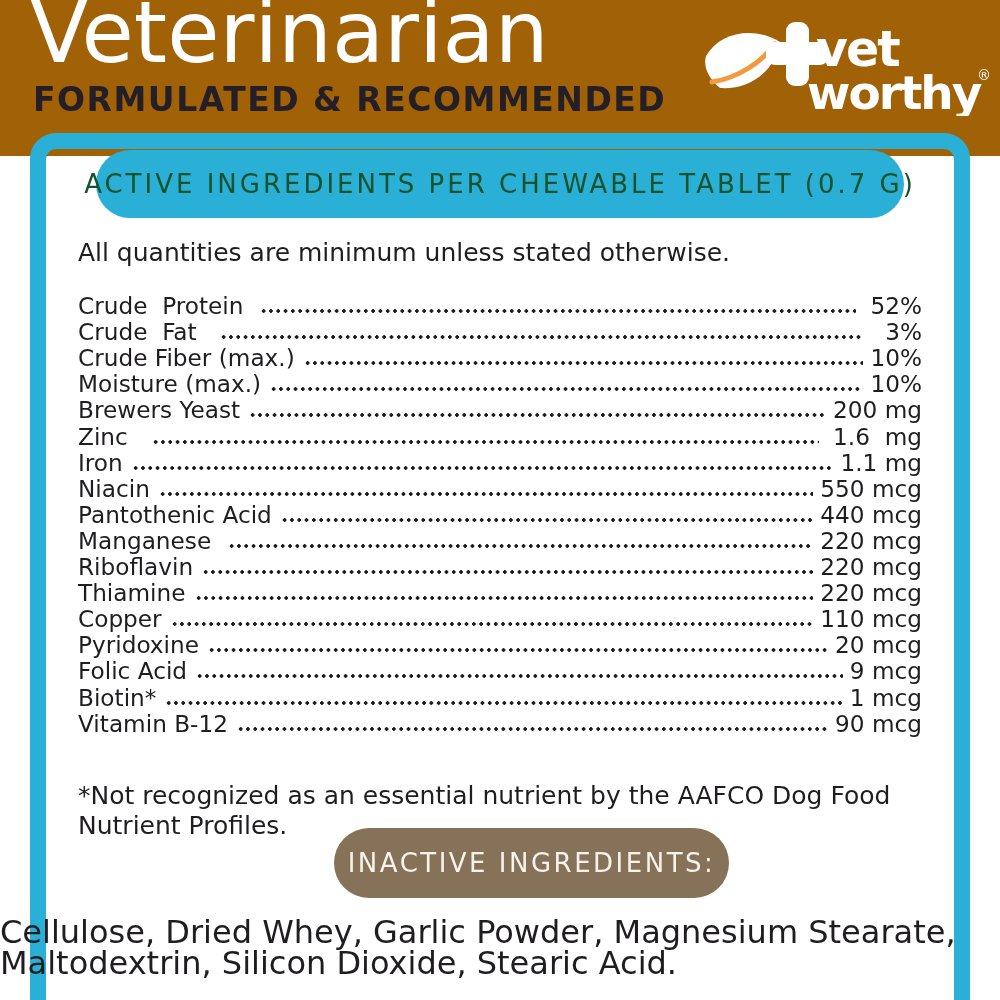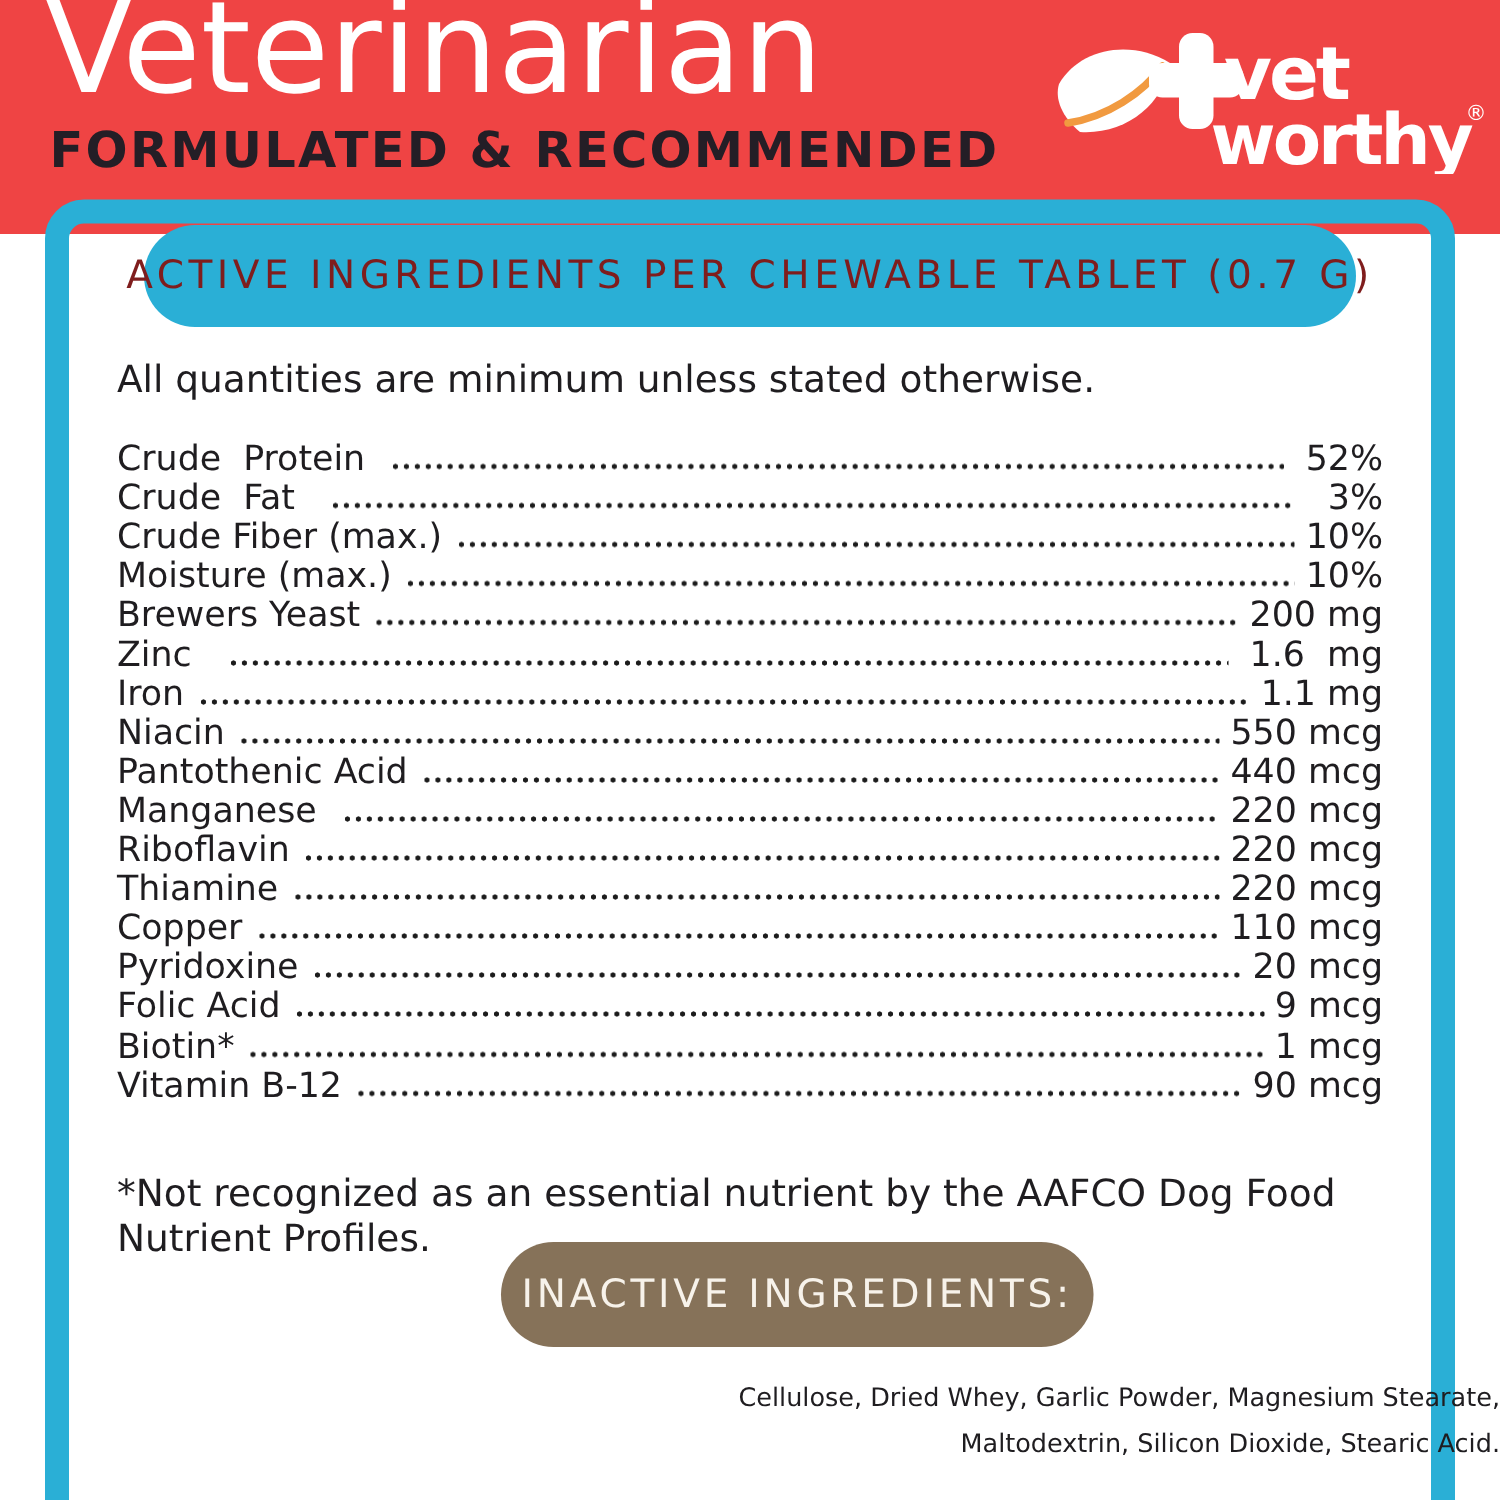--- a/index.html
+++ b/index.html
@@ -7,21 +7,21 @@
     position:relative;
     width:1000px;height:1000px;
     background:#ffffff;
     overflow:hidden;
     font-family:"DejaVu Sans","Liberation Sans",sans-serif;
     color:#1f1d20;
   }
   
   .header{
     position:absolute;left:0;top:0;width:1000px;height:156px;
-    background:#ef4444;
+    background:#a16207;
   }
   .header-title{
     position:absolute;left:30px;top:-12px;
     font-size:85px;line-height:1.05;
     color:#ffffff;letter-spacing:0px;font-weight:500;
     white-space:nowrap;
   }
   .header-subtitle{
     position:absolute;left:33px;top:80px;
     font-size:33px;font-weight:700;letter-spacing:1.5px;
@@ -35,21 +35,21 @@
     box-sizing:border-box;
     border:16px solid #2AAFD6;
     border-radius:26px;
     pointer-events:none;
   }
   
   .active-pill{
     position:absolute;left:96px;top:150px;width:808px;height:68px;
     background:#2AAFD6;border-radius:34px;
     display:flex;align-items:center;justify-content:center;
-    color:#7f1d1d;font-size:26px;letter-spacing:3px;font-weight:500;
+    color:#14532d;font-size:26px;letter-spacing:3px;font-weight:500;
     white-space:nowrap;
   }
   
   .note{
     position:absolute;left:0;top:238px;width:808px;
     text-align:center;font-size:25px;color:#1f1d20;
   }
   
   .list{
     position:absolute;left:78px;top:292px;width:844px;
@@ -76,21 +76,21 @@
   .brown-pill{
     position:absolute;left:334px;top:828px;width:395px;height:70px;
     background:#867259;border-radius:35px;
     display:flex;align-items:center;justify-content:center;
     color:#f7f2ea;font-size:26px;letter-spacing:2.5px;font-weight:500;
     white-space:nowrap;
   }
   
   .inactive{
     position:absolute;left:0;top:917px;width:1000px;
-    text-align:right;font-size:17px;line-height:31px;
+    text-align:left;font-size:32px;line-height:31px;
   }
 </style>
 </head>
 <body>
 
 <div class="page">
 
   <div class="header">
     <div class="header-title">Veterinarian</div>
     <div class="header-subtitle">FORMULATED &amp; RECOMMENDED</div>

